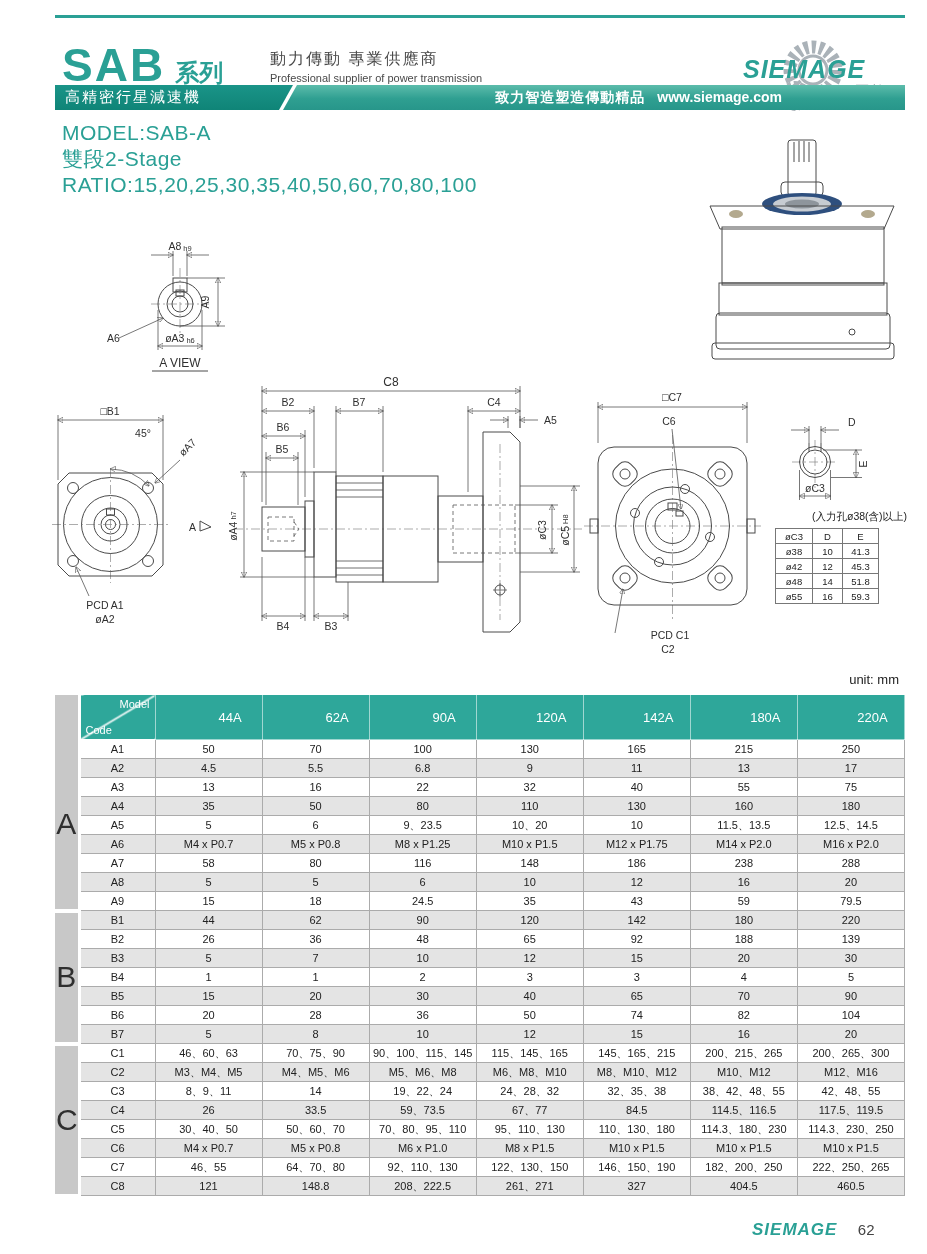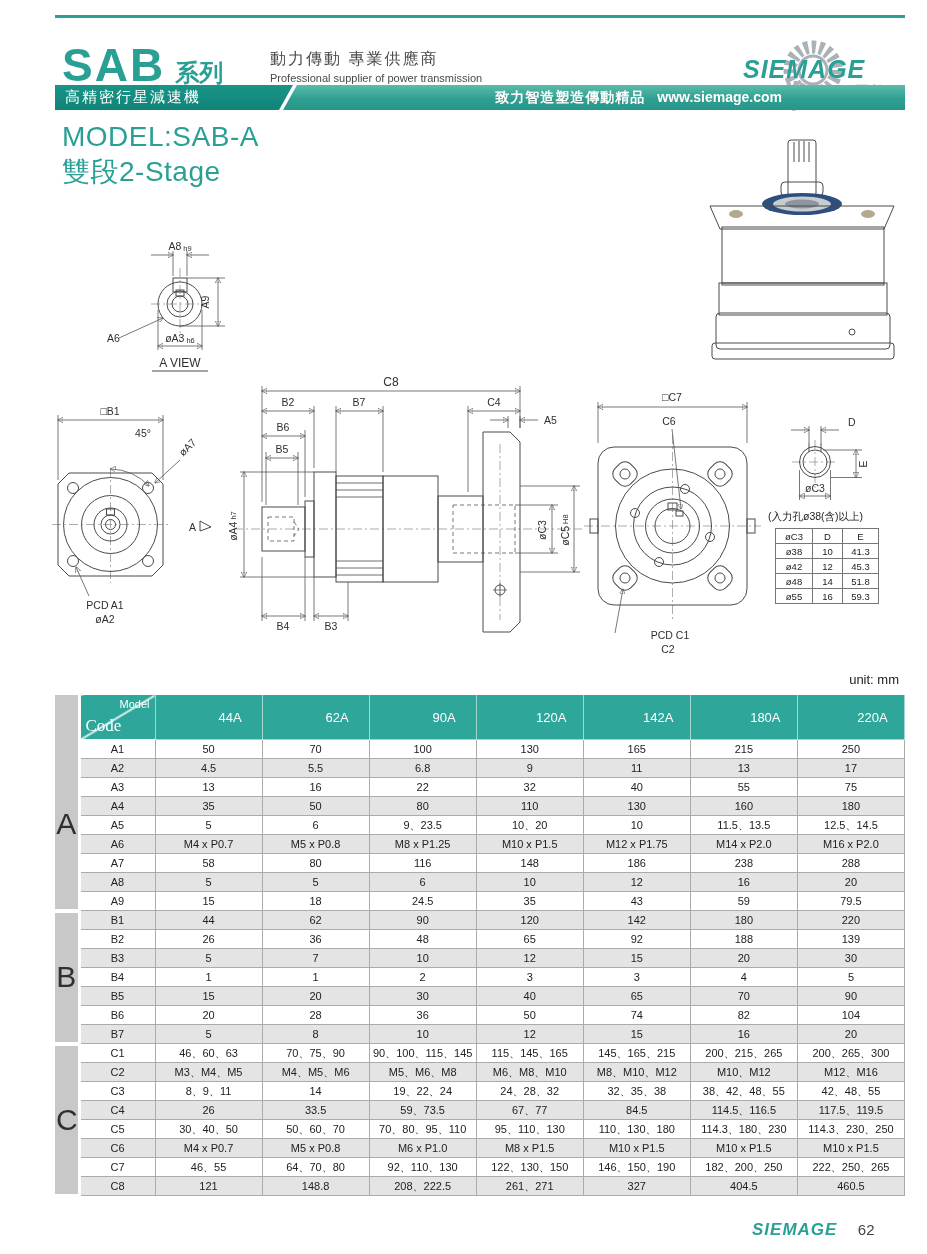--- a/index.html
+++ b/index.html
@@ -24,53 +24,53 @@
       color:#fff;font-family:"Liberation Serif","DejaVu Serif",serif;
       font-size:15px;line-height:25px;padding-left:10px;box-sizing:border-box;letter-spacing:2px;}
   .banner-right{position:absolute;left:228px;top:0;width:622px;height:25px;
       background:linear-gradient(180deg,#5cbcab 0%,#2f9f91 55%,#27968a 100%);
       clip-path:polygon(14px 0,100% 0,100% 100%,0 100%);
       color:#fff;font-size:14px;font-weight:bold;line-height:25px;
       text-align:right;padding-right:123px;box-sizing:border-box;letter-spacing:1px;}
   .banner-right .url{margin-left:12px;letter-spacing:0;margin-top:12px;}
 
   
-  .model-block{position:absolute;left:62px;top:120px;color:#2aa095;font-size:28px;line-height:1.24;letter-spacing:0.5px;}
+  .model-block{position:absolute;left:62px;top:120px;color:#2aa095;font-size:21px;line-height:1.24;letter-spacing:0.5px;}
 
   
   svg.drawing{position:absolute;overflow:visible;}
   .drawing line,.drawing rect,.drawing circle,.drawing path,.drawing polygon,.drawing polyline
       {stroke:#4a4a4a;fill:none;stroke-width:1;}
   .drawing .dim{stroke:#555;stroke-width:0.8;}
   .drawing .cl{stroke:#888;stroke-width:0.7;stroke-dasharray:9 3 2 3;}
   .drawing .hid{stroke:#555;stroke-width:0.8;stroke-dasharray:4 3;}
   .drawing .rib{stroke:#4a4a4a;stroke-width:0.8;}
   .drawing text{fill:#2f2f2f;stroke:none;font-size:10.5px;font-family:"Liberation Sans","DejaVu Sans",sans-serif;}
   .drawing .cap{font-size:12px;}
 
   
-  .input-note{position:absolute;left:768px;top:510px;font-size:10.5px;color:#222;}
+  .input-note{position:absolute;left:812px;top:510px;font-size:10.5px;color:#222;}
   .input-table{position:absolute;left:775px;top:528px;border-collapse:collapse;font-size:9.5px;color:#222;}
   .input-table th,.input-table td{border:1px solid #777;text-align:center;font-weight:normal;
       height:14px;padding:0 2px;}
   .input-table th:nth-child(1),.input-table td:nth-child(1){width:32px;}
   .input-table th:nth-child(2),.input-table td:nth-child(2){width:25px;}
   .input-table th:nth-child(3),.input-table td:nth-child(3){width:31px;}
 
   
   .unit-label{position:absolute;right:28px;top:672px;font-size:13px;color:#222;}
   table.dimtable{position:absolute;left:55px;top:694px;width:850px;border-collapse:collapse;
       table-layout:fixed;font-size:11px;color:#222;}
   .dimtable .spacer{width:24px;background:#c8c8c8;border:none;border-right:3px solid #fff;padding:0;}
   .dimtable .corner{width:76px;height:42px;position:relative;color:#fff;font-weight:normal;
       background:linear-gradient(to bottom right,rgba(255,255,255,0) 48.5%,rgba(255,255,255,.85) 49.5%,
                  rgba(255,255,255,.85) 51%,rgba(255,255,255,0) 52%),#2ea79a;
       border:1px solid rgba(255,255,255,.55);padding:0;}
   .dimtable .corner .ctop{position:absolute;top:3px;right:5px;font-size:11px;}
-  .dimtable .corner .cbot{position:absolute;bottom:3px;left:5px;font-size:17px;font-family:Liberation Serif, serif;}
+  .dimtable .corner .cbot{position:absolute;bottom:3px;left:5px;font-size:11px;}
   .dimtable th.colh{background:#2ea79a;color:#fff;font-weight:normal;font-size:13px;
       border:1px solid rgba(255,255,255,.55);height:42px;padding-left:44px;}
   .dimtable td.seccell{background:#c8c8c8;color:#2f2f2f;font-size:30px;text-align:center;
       border:none;border-right:3px solid #fff;border-bottom:4px solid #fff;}
   .dimtable td.codecell,.dimtable td.datacell{border:1px solid #ababab;text-align:center;
       height:18px;background:#fff;padding:0 1px;}
   .dimtable tr.stripe td.codecell,.dimtable tr.stripe td.datacell{background:#e4e4e4;}
 
   
   .footer{position:absolute;left:752px;top:1220px;white-space:nowrap;}
@@ -104,20 +104,21 @@
   </div>
 
   <div class="banner">
     <div class="banner-left">高精密行星減速機</div>
     <div class="banner-right"><span>致力智造塑造傳動精品</span><span class="url">www.siemage.com</span></div>
   </div>
 
   <div class="model-block">
     <div>MODEL:SAB-A</div>
     <div>雙段2-Stage</div>
+    <div>RATIO:15,20,25,30,35,40,50,60,70,80,100</div>
   </div>
 
   <svg class="drawing" style="left:682px;top:132px;" width="235" height="235" viewBox="0 0 235 235">
     <defs>
       <linearGradient id="gShaft" x1="0" y1="0" x2="1" y2="0">
         <stop offset="0" stop-color="#9aa0a6"></stop>
           <stop offset="0.45" stop-color="#eef0f2"></stop>
           <stop offset="1" stop-color="#aeb3b8"></stop>
       </linearGradient>
       <linearGradient id="gBody" x1="0" y1="0" x2="1" y2="0">

